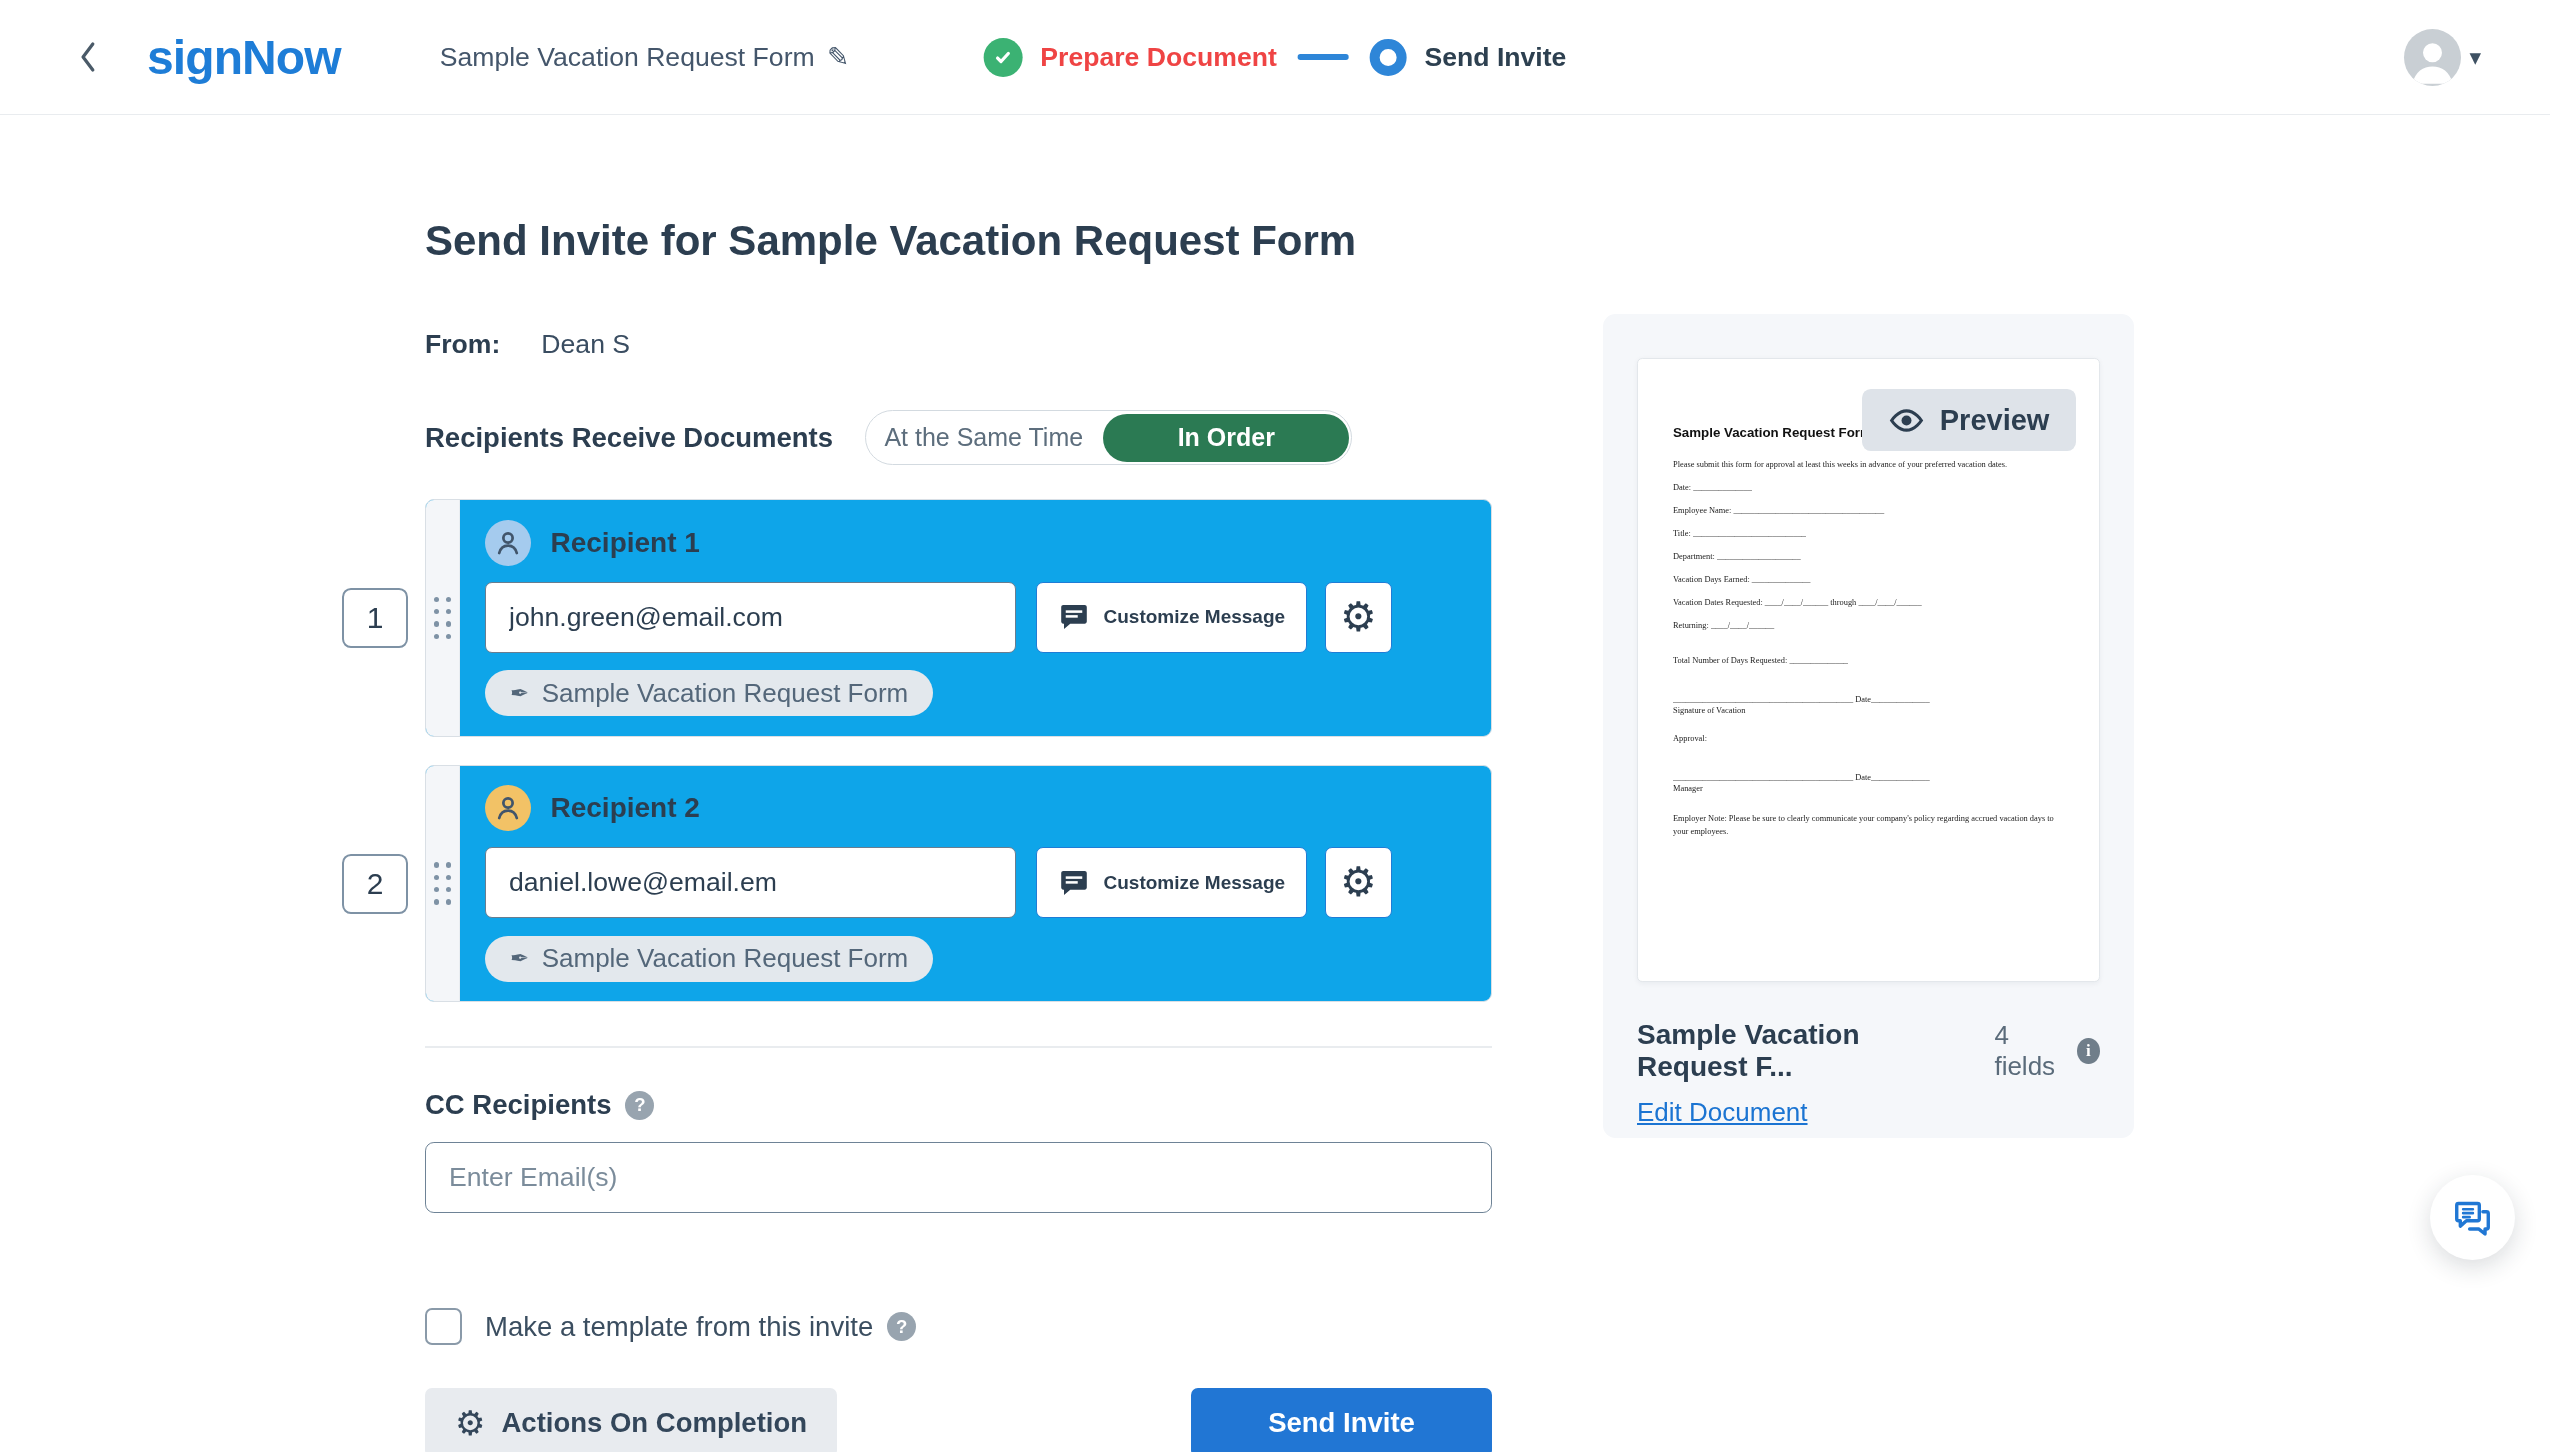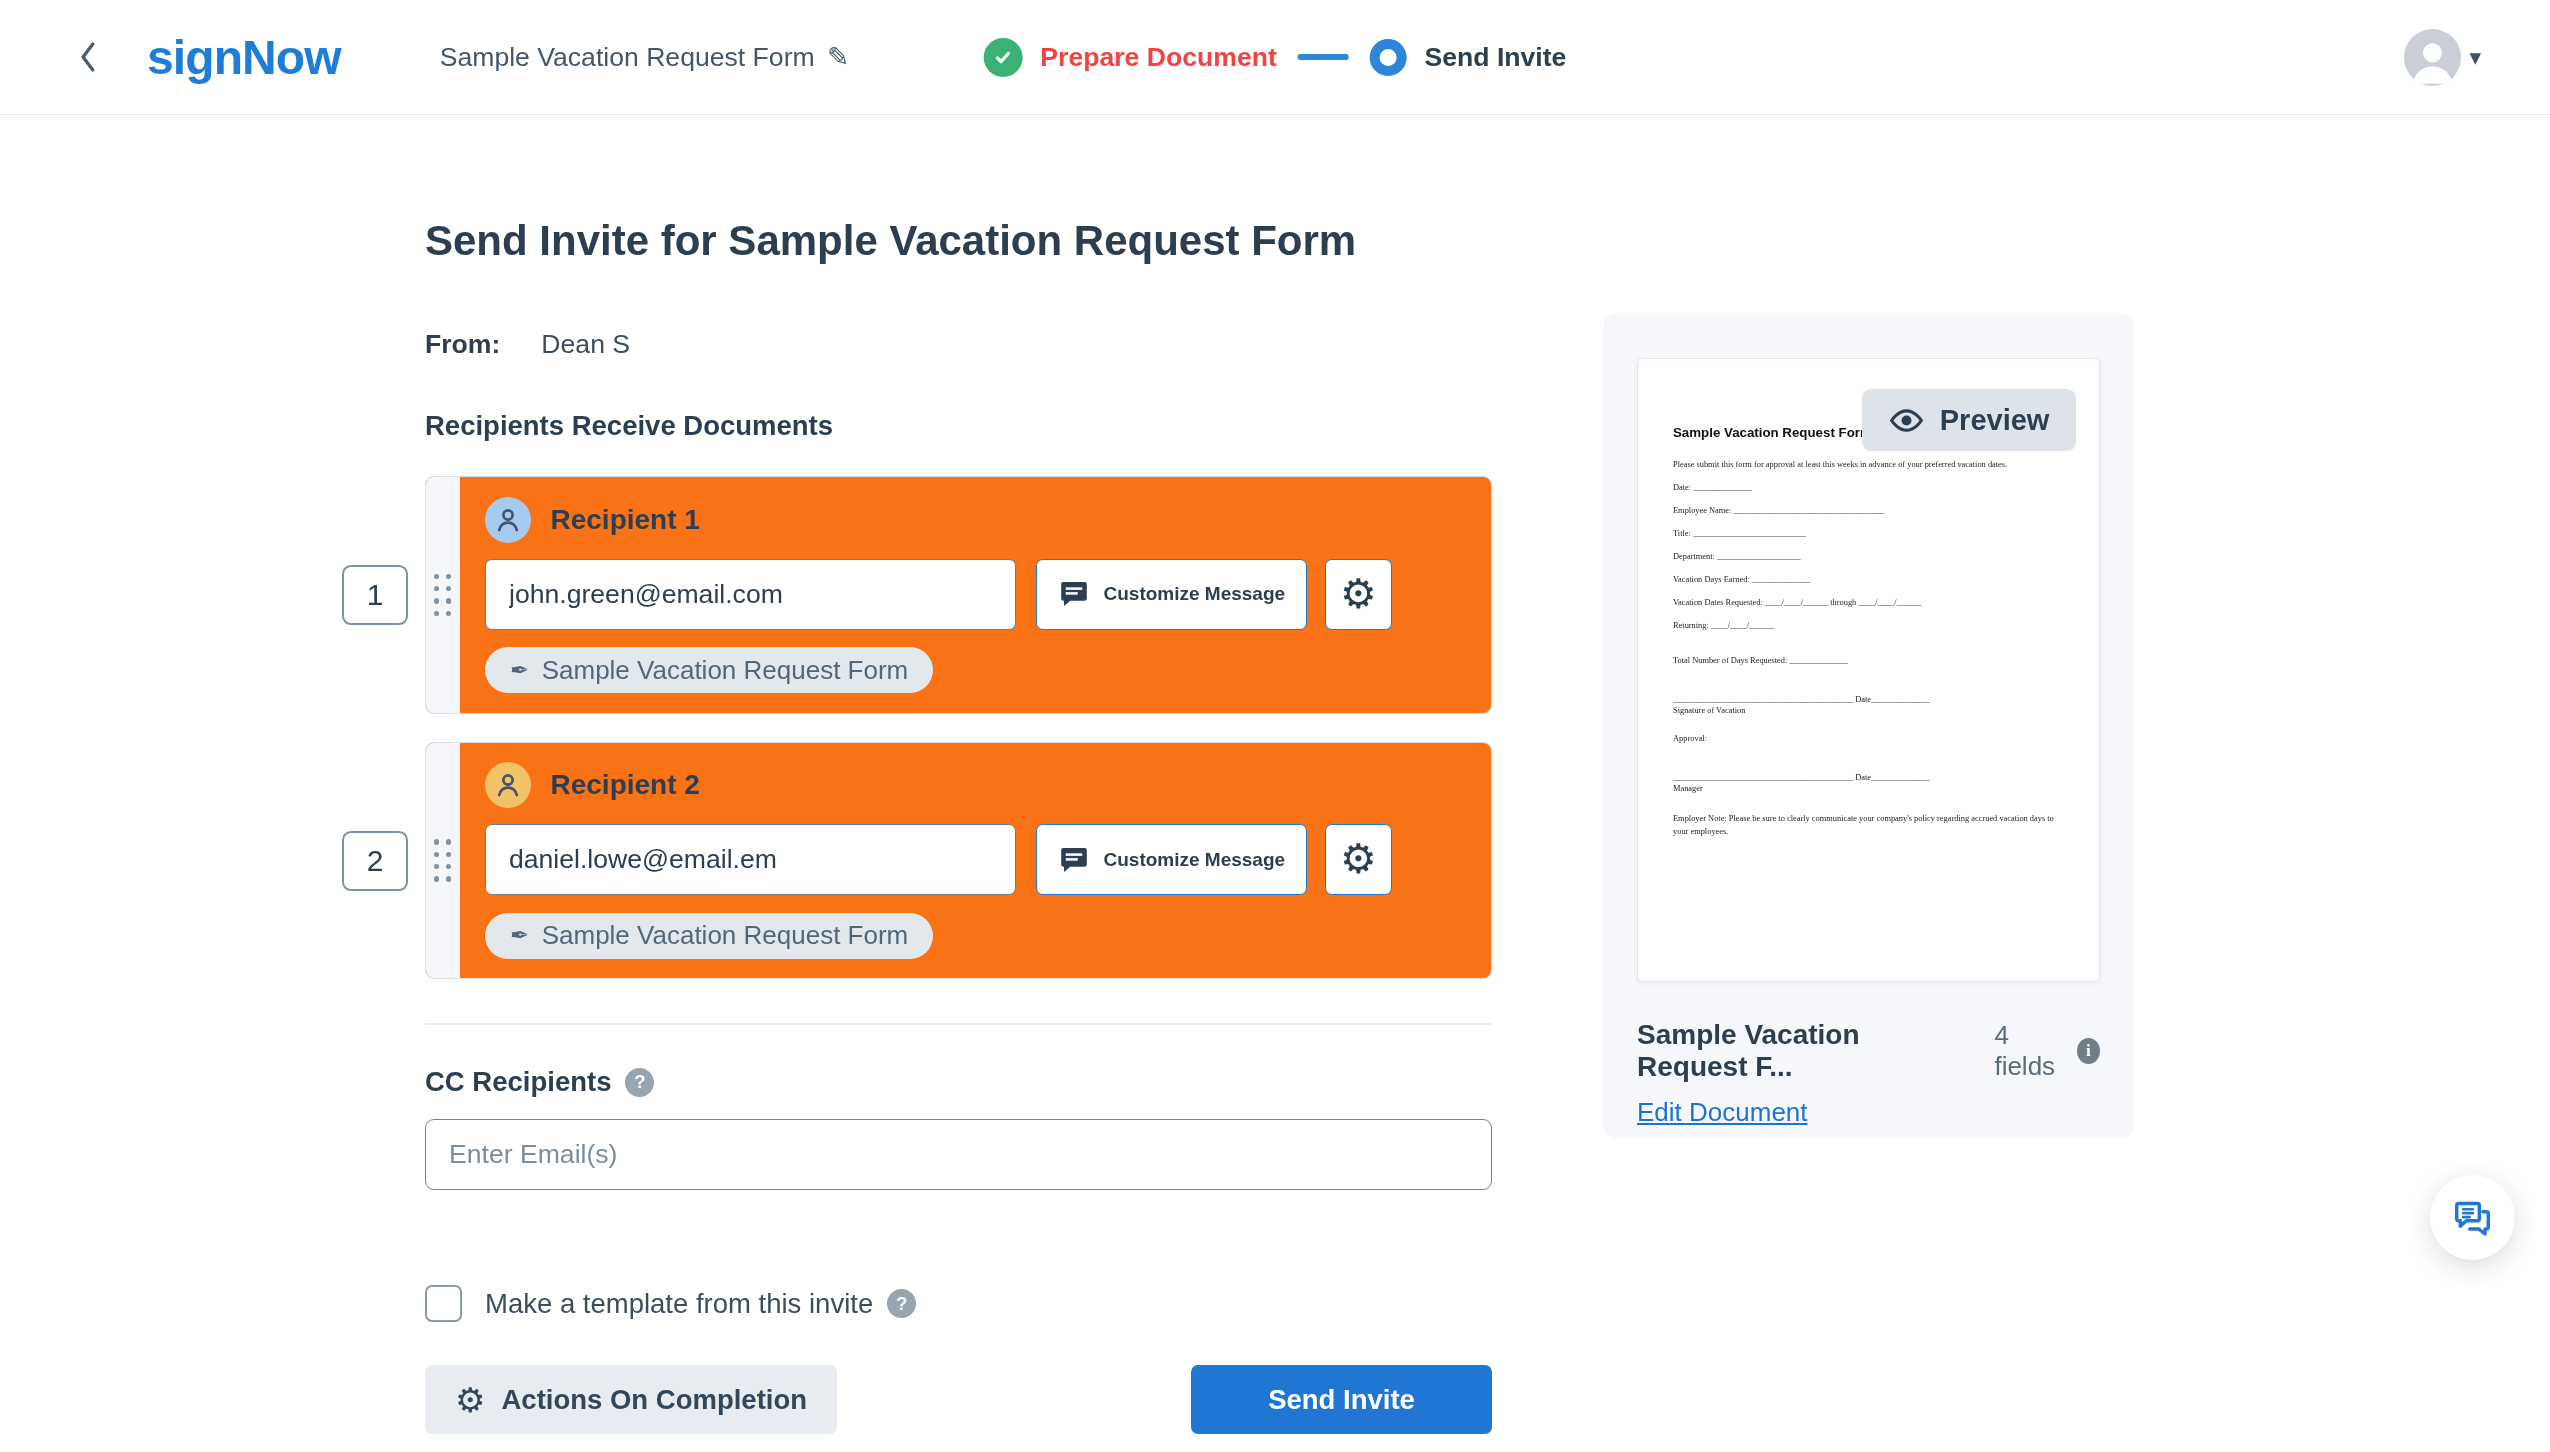--- a/index.html
+++ b/index.html
@@ -37,21 +37,21 @@
   .recv-row { margin-top:50px; display:flex; align-items:center; }
   .recv-label { font-size:27.5px; font-weight:bold; color:#2c3e50; }
   .toggle { margin-left:32px; width:487px; height:55px; border:1.8px solid #d3dae0; border-radius:30px; background:#fff; display:flex; align-items:center; }
   .toggle-opt-off { flex:1; text-align:center; font-size:25px; color:#5d6e7d; cursor:pointer; }
   .toggle-opt-on { width:246px; height:48px; margin:1.8px; background:#2b7a53; border-radius:25px; display:flex; align-items:center; justify-content:center; font-size:25px; font-weight:bold; color:#fff; cursor:pointer; }
 
   
   .card-wrap { position:relative; margin-top:34px; }
   .card-wrap + .card-wrap { margin-top:28px; }
   .order-box { position:absolute; left:-83px; top:50%; transform:translateY(-50%); width:66px; height:60px; background:#fff; border:2.2px solid #7e92a5; border-radius:8.9px; display:flex; align-items:center; justify-content:center; font-size:30px; color:#2c3e50; }
-  .card { display:flex; border:1.8px solid #d9dfe5; border-radius:8.9px; background:#f97316; overflow:hidden; }
+  .card { display:flex; border:1.8px solid #d9dfe5; border-radius:8.9px; background:#0ea5e9; overflow:hidden; }
   .drag-strip { width:34px; flex:none; background:#f4f6f9; border-right:1.8px solid #e9edf1; display:flex; align-items:center; justify-content:center; cursor:grab; }
   .dots { display:grid; grid-template-columns:5.3px 5.3px; grid-auto-rows:5.3px; gap:7px; }
   .dots i { width:5.3px; height:5.3px; border-radius:50%; background:#7e92a5; }
   .card-body { flex:1; padding:19.5px 25px 19.5px 25px; }
   .card-head { display:flex; align-items:center; }
   .r-avatar { width:46px; height:46px; border-radius:50%; display:flex; align-items:center; justify-content:center; }
   .r-avatar svg { width:30px; height:30px; }
   .r-avatar.blue { background:#a5cbee; }
   .r-avatar.orange { background:#f2c266; }
   .r-name { font-size:28px; font-weight:bold; color:#2c3e50; margin-left:19.5px; }
@@ -154,20 +154,24 @@
   <div class="left-col">
     <h1 class="page-title">Send Invite for Sample Vacation Request Form</h1>
 
     <div class="from-row">
       <span class="from-label">From:</span>
       <span class="from-value">Dean S</span>
     </div>
 
     <div class="recv-row">
       <span class="recv-label">Recipients Receive Documents</span>
+      <div class="toggle">
+        <span class="toggle-opt-off">At the Same Time</span>
+        <span class="toggle-opt-on">In Order</span>
+      </div>
     </div>
 
     
     <div class="card-wrap">
       <div class="order-box">1</div>
       <div class="card">
         <div class="drag-strip">
           <span class="dots">
               <i></i>
               <i></i>

